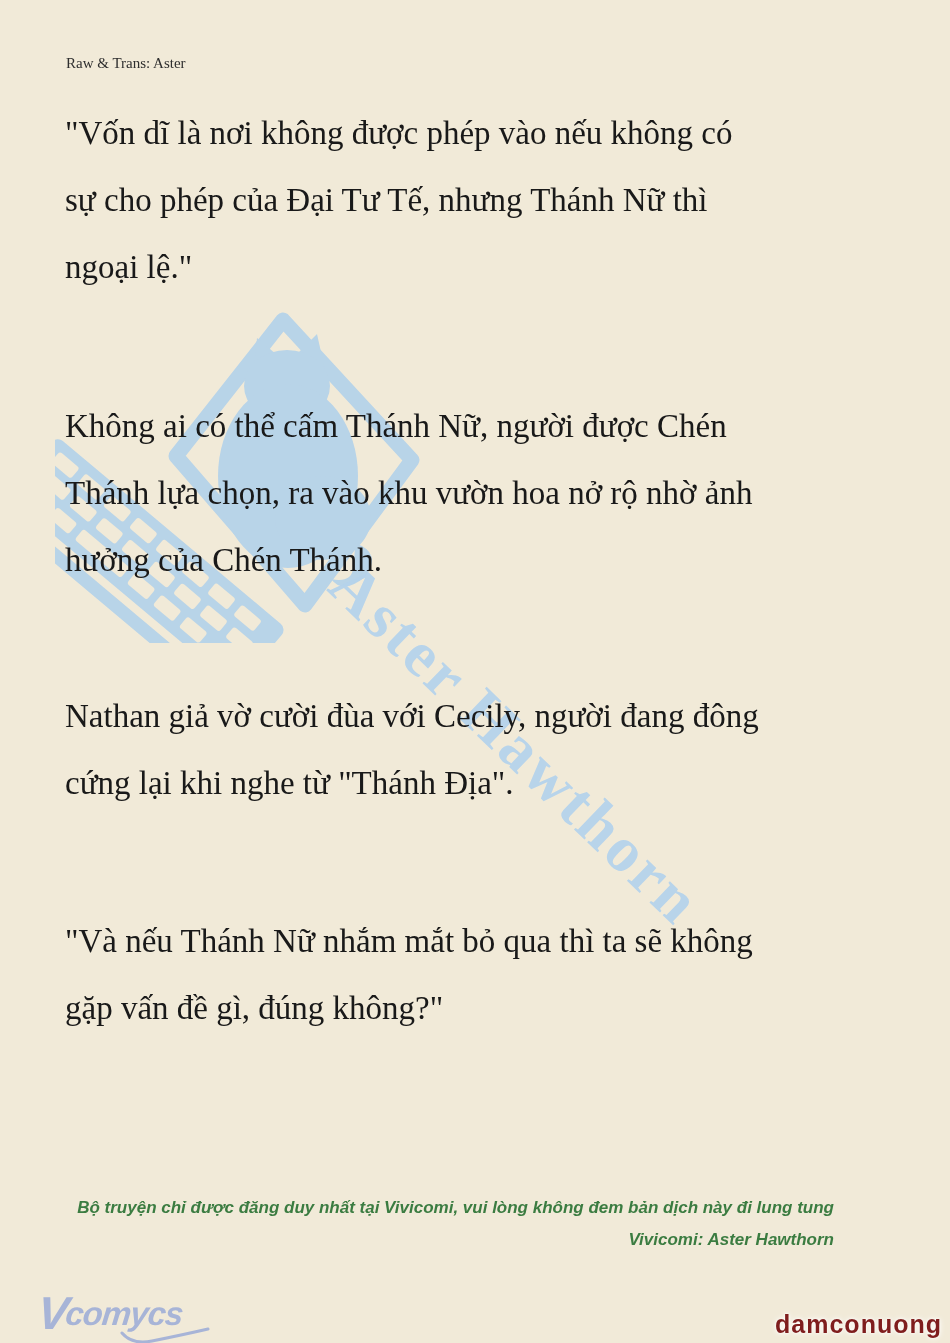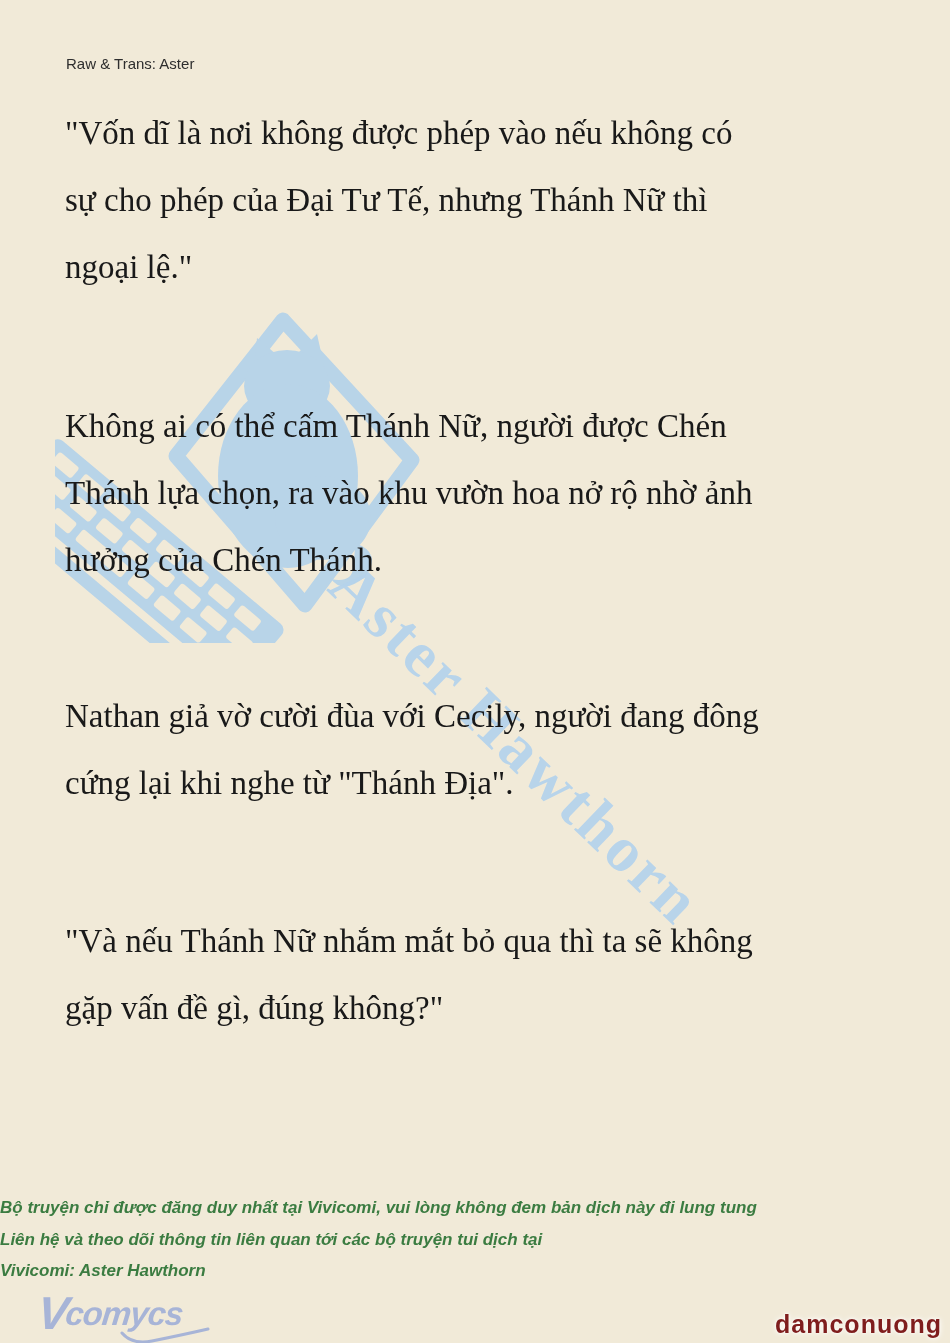--- a/index.html
+++ b/index.html
@@ -39,21 +39,21 @@
     white-space: nowrap;
     opacity: 0.95;
   }
 
   
   .header-note {
     position: absolute;
     left: 66px;
     top: 55px;
     z-index: 2;
-    font-family: Liberation Sans, sans-serif;
+    font-family: Liberation Serif, serif;
     font-size: 15px;
     color: #2e2e2e;
   }
   .para {
     position: absolute;
     left: 65px;
     width: 830px;
     z-index: 2;
     font-size: 33px;
     line-height: 67px;
@@ -65,21 +65,21 @@
   .p3 { top: 683px; }
   .p4 { top: 908px; }
 
   
   .footer-note {
     position: absolute;
     left: 0;
     top: 1192px;
     width: 834px;
     z-index: 2;
-    text-align: left;
+    text-align: right;
     font-family: "Liberation Sans", sans-serif;
     font-style: italic;
     font-weight: bold;
     font-size: 17px;
     line-height: 31.5px;
     color: #3b7c41;
   }
 
   .brand-logo {
     position: absolute;
@@ -178,21 +178,20 @@
   <div class="para p2">Không ai có thể cấm Thánh Nữ, người được Chén
 Thánh lựa chọn, ra vào khu vườn hoa nở rộ nhờ ảnh
 hưởng của Chén Thánh.</div>
   <div class="para p3">Nathan giả vờ cười đùa với Cecily, người đang đông
 cứng lại khi nghe từ "Thánh Địa".</div>
   <div class="para p4">"Và nếu Thánh Nữ nhắm mắt bỏ qua thì ta sẽ không
 gặp vấn đề gì, đúng không?"</div>
 
   <div class="footer-note">
     <div>Bộ truyện chỉ được đăng duy nhất tại Vivicomi, vui lòng không đem bản dịch này đi lung tung</div>
-    <div>Liên hệ và theo dõi thông tin liên quan tới các bộ truyện tui dịch tại</div>
     <div>Vivicomi: Aster Hawthorn</div>
   </div>
 
   <div class="brand-logo"><span class="big-v">V</span><span>comycs</span></div>
   <svg class="brand-swash" width="90" height="16" viewBox="0 0 90 16" xmlns="http://www.w3.org/2000/svg">
     <path d="M2,6 q10,12 30,8 q30,-6 56,-12" fill="none" stroke="#a7b4d7" stroke-width="3" stroke-linecap="round"></path>
   </svg>
 
   <div class="corner-tag">damconuong</div>
 

